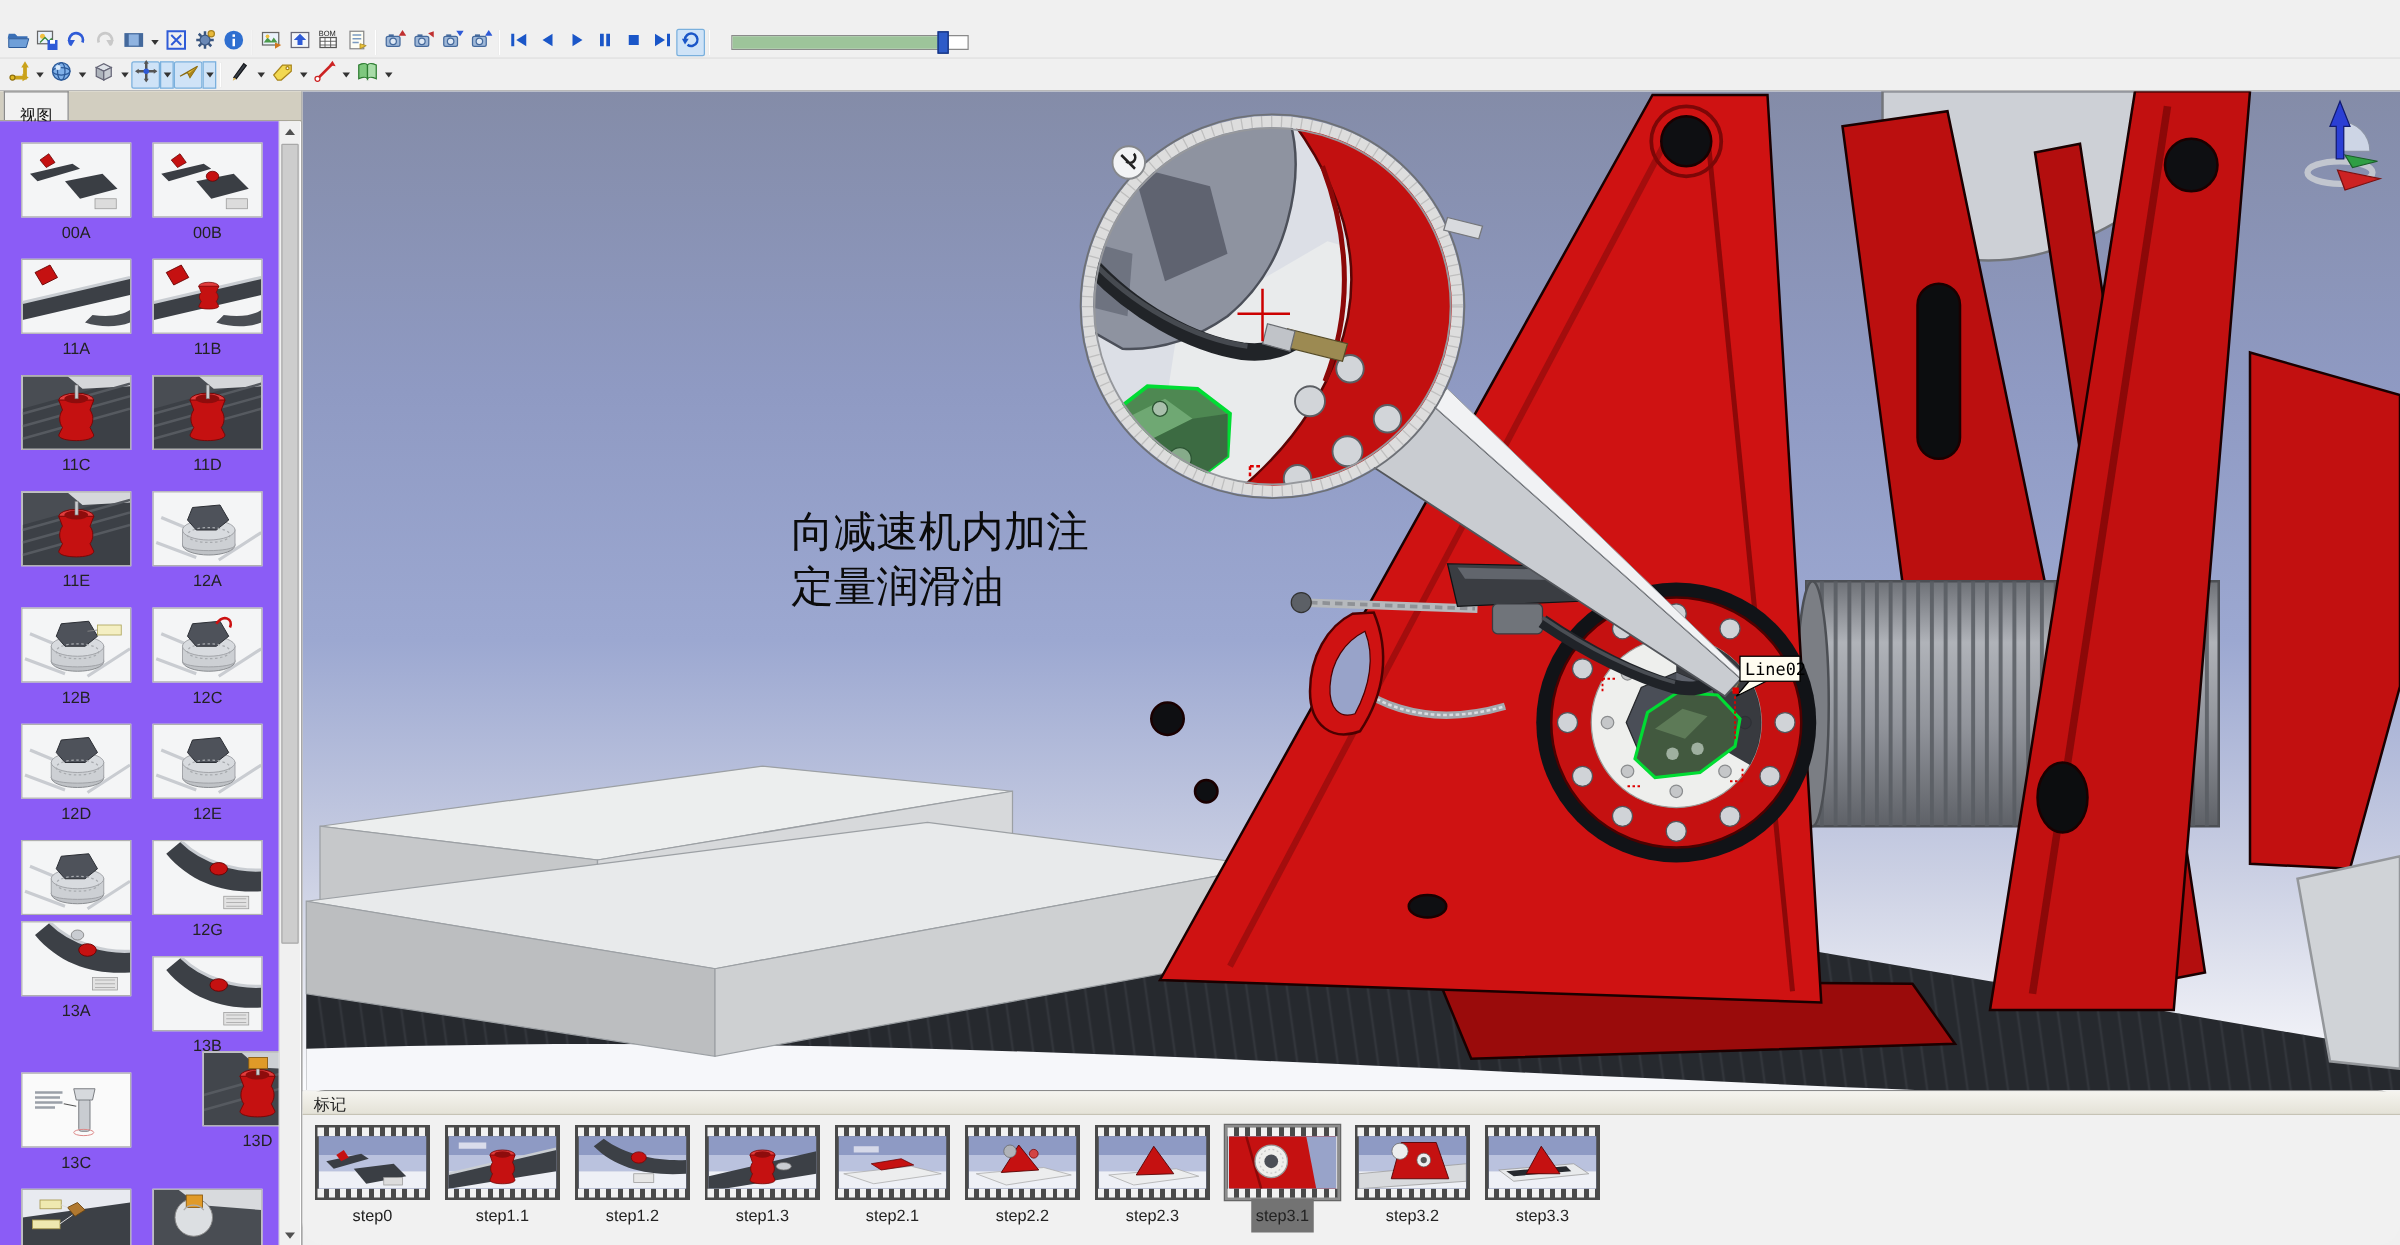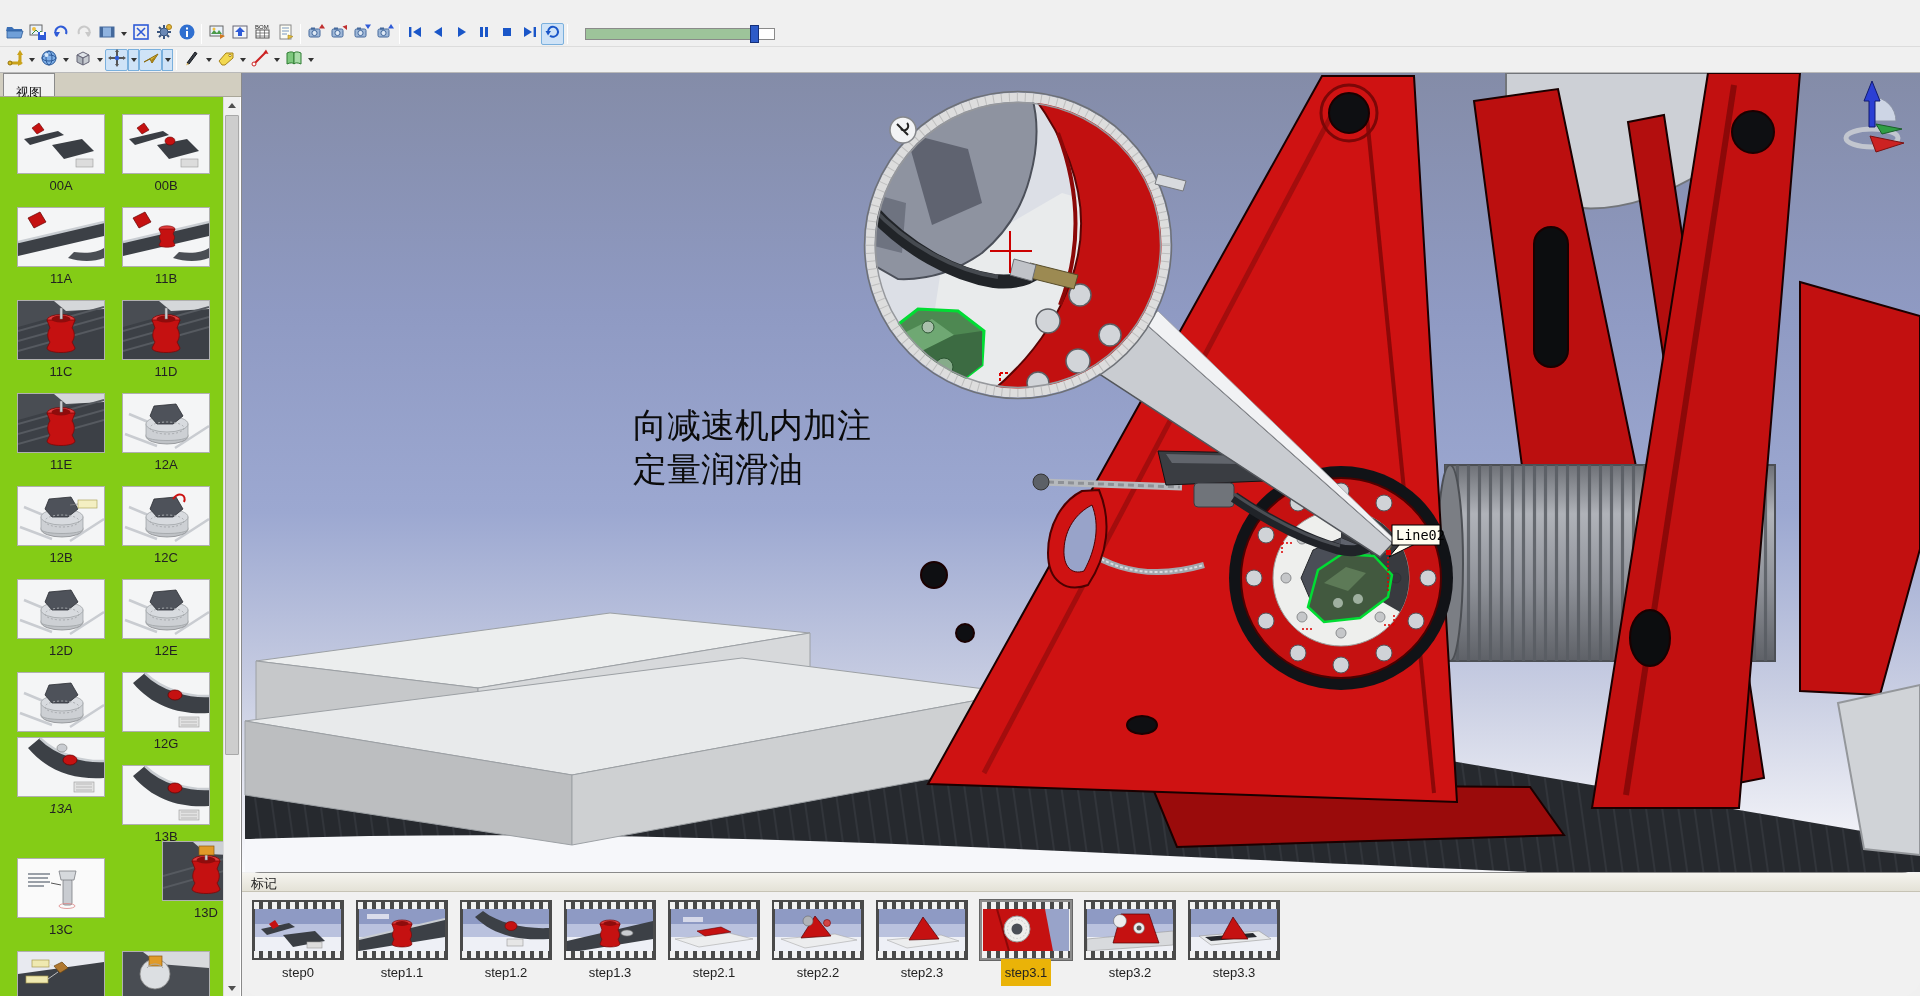--- a/index.html
+++ b/index.html
@@ -38,21 +38,21 @@
     border:1px solid #15307a; }
 
   
   #sidebar { position:absolute; left:0; top:73px; width:242px; height:923px;
     background:#fff; border-right:1px solid #8a8a8a; }
   #tabstrip { position:absolute; left:0; top:0; width:241px; height:24px;
     background:#d2cec0; border-bottom:1px solid #a9a698; display:flex; align-items:flex-end; }
   #tab-views { background:#f2f2f2; border:1px solid #8a8a8a; border-bottom:none;
     font-size:13px; color:#111; padding:10px 12px 3px 12px; margin-left:3px; height:23px; }
   #views-grid { position:absolute; left:0; top:24px; width:230px; height:899px;
-    background:#84cc16; overflow:hidden; }
+    background:#8b5cf6; overflow:hidden; }
   .view-cell { position:absolute; width:88px; }
   .view-art { width:88px; height:60px; border:1px solid #b0b0b0; background:#f4f5f6; overflow:hidden; }
   .view-art svg { display:block; }
   .view-label { width:88px; text-align:center; font-size:13px; color:#222; margin-top:4px; }
   
   #side-scroll { position:absolute; right:1px; top:24px; width:17px; height:899px;
     background:#f0f0f0; border-left:1px solid #dcdcdc; }
   .scr-btn { position:absolute; left:0; width:16px; height:16px; background:#f0f0f0;
     display:flex; align-items:center; justify-content:center; }
   .scr-tri-up { width:0;height:0;border-left:4px solid transparent;border-right:4px solid transparent;border-bottom:5px solid #505050; }
@@ -69,21 +69,21 @@
     background:#f1f1f1; border-top:1px solid #8a8a8a;border-radius:18px; }
   #marks-bar { height:19px; background:linear-gradient(#f5f4ef,#e4e2d7);
     border-bottom:1px solid #c6c3b5; font-size:13px; color:#222; padding:2px 0 0 9px; }
   #filmstrip { position:relative; width:1678px; height:104px; }
   .film-cell { position:absolute; top:8px; width:92px; }
   .film-frame { width:92px; border:2px solid #4a4a4a; background:#4a4a4a; }
   .film-cell.selected .film-frame { border-color:#8d8d8d; box-shadow:inset 0 0 0 2px #efefef, 0 0 0 1px #666; }
   .sprocket { height:7px; background:repeating-linear-gradient(90deg,#f2f2f2 0 5px,#4a4a4a 5px 9px); }
   .film-img { width:86px; height:42px; margin:0 auto; background:#8e9ac4; overflow:hidden; }
   .film-label { text-align:center; font-size:13px; color:#222; margin-top:5px; }
-  .film-cell.selected .film-label span { background:#eab308; padding:6px 4px; }
+  .film-cell.selected .film-label span { background:#737373; padding:6px 4px; }
 </style>
 </head>
 <body>
 
 <div id="app">
 
 
   <div id="toolbar-top">
       <div class="tgroup">
         <div class="tbtn">
@@ -614,21 +614,21 @@
               <rect width="86" height="58" fill="#F4F5F6"></rect>
               <path d="M22,0 C40,18 68,24 86,23 L86,40 C58,42 30,34 10,10 L22,0 Z" fill="#3C4046"></path>
               <path d="M22,0 C40,18 68,24 86,23" fill="none" stroke="#C9CDD2" stroke-width="2.5"></path>
               <ellipse cx="52" cy="22" rx="7" ry="5" fill="#C51111" stroke="#600" stroke-width="0.7"></ellipse>
               <rect x="56" y="44" width="20" height="10" fill="#E2E2E2" stroke="#999" stroke-width="0.6"></rect>
               <path d="M58,46 h16 M58,49 h16 M58,52 h16" stroke="#AAA" stroke-width="0.7"></path>
             </svg>
           </div>
           <div class="view-label">12G</div>
         </div>
-        <div class="view-cell" style="left: 17px; top: 640px; font-style: italic;">
+        <div class="view-cell" style="left: 17px; top: 640px;">
           <div class="view-art">
             <svg width="86" height="58" viewBox="0 0 86 58">
               <rect width="86" height="58" fill="#F4F5F6"></rect>
               <path d="M22,0 C40,18 68,24 86,23 L86,40 C58,42 30,34 10,10 L22,0 Z" fill="#3C4046"></path>
               <path d="M22,0 C40,18 68,24 86,23" fill="none" stroke="#C9CDD2" stroke-width="2.5"></path>
               <ellipse cx="52" cy="22" rx="7" ry="5" fill="#C51111" stroke="#600" stroke-width="0.7"></ellipse>
               <rect x="56" y="44" width="20" height="10" fill="#E2E2E2" stroke="#999" stroke-width="0.6"></rect>
               <path d="M58,46 h16 M58,49 h16 M58,52 h16" stroke="#AAA" stroke-width="0.7"></path>
               <ellipse cx="44" cy="10" rx="5" ry="4" fill="#C9CCD1" stroke="#777" stroke-width="0.6"></ellipse>
             </svg>

